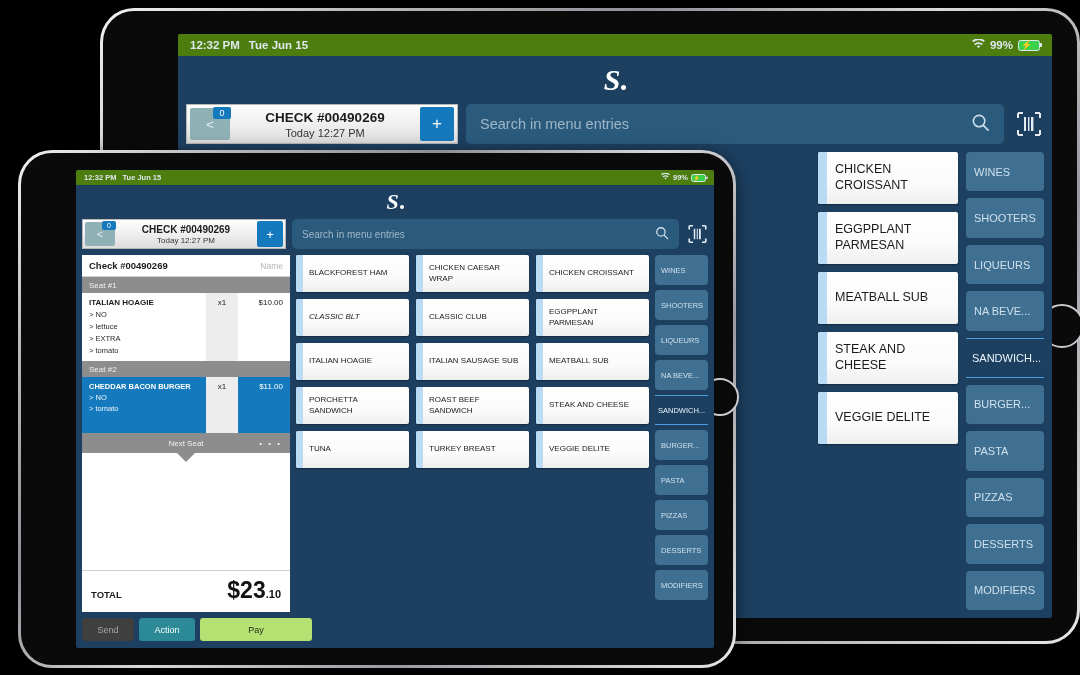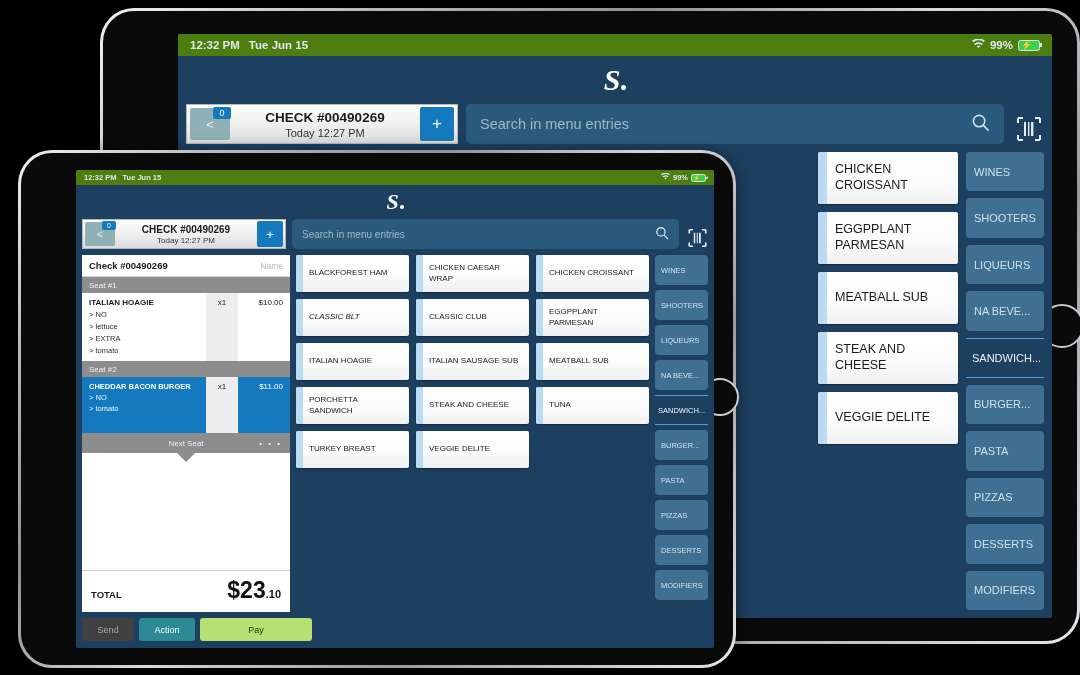--- a/index.html
+++ b/index.html
@@ -73,21 +73,21 @@
   .back-btn {
     background:#8fb0b5; display:flex; align-items:center; justify-content:center;
     color:#e7f0f1; position:relative; border-radius:2px;
   }
   .badge { position:absolute; background:#1579bd; color:#fff; border-radius:2px; display:flex; align-items:center; justify-content:center; }
   .check-titles { flex:1; text-align:center; color:#1b1b1b; }
   .check-num { font-weight:700; }
   .check-time { color:#333; }
   .plus-btn { background:#1579bd; color:#fff; display:flex; align-items:center; justify-content:center; border-radius:2px; }
 
-  .searchwrap { display:flex; align-items:flex-end; flex:1; }
+  .searchwrap { display:flex; align-items:center; flex:1; }
   .searchbox {
     flex:1; background:#2a5b7d; border-radius:5px; display:flex; align-items:center;
     justify-content:space-between; color:#9fb6c7;
   }
   .barcode-ico { display:flex; align-items:center; justify-content:center; }
 
   
   .order-panel { background:#fff; display:flex; flex-direction:column; overflow:hidden; }
   .order-subhead { display:flex; align-items:center; justify-content:space-between; background:#fff; border-bottom:1px solid #d2d2d2; }
   .order-subhead .lbl { font-weight:700; color:#1b1b1b; }
@@ -427,20 +427,24 @@
                 <div class="tile" style="height:37px;">
                     <span class="accent" style="width:7px;"></span>
                     <span class="tl" style="font-size:8px;padding:0 6px;line-height:1.3;">MEATBALL SUB</span>
                   </div>
                 <div class="tile" style="height:37px;">
                     <span class="accent" style="width:7px;"></span>
                     <span class="tl" style="font-size:8px;padding:0 6px;line-height:1.3;">PORCHETTA SANDWICH</span>
                   </div>
                 <div class="tile" style="height:37px;">
                     <span class="accent" style="width:7px;"></span>
+                    <span class="tl" style="font-size:8px;padding:0 6px;line-height:1.3;">ROAST BEEF SANDWICH</span>
+                  </div>
+                <div class="tile" style="height:37px;">
+                    <span class="accent" style="width:7px;"></span>
                     <span class="tl" style="font-size:8px;padding:0 6px;line-height:1.3;">STEAK AND CHEESE</span>
                   </div>
                 <div class="tile" style="height:37px;">
                     <span class="accent" style="width:7px;"></span>
                     <span class="tl" style="font-size:8px;padding:0 6px;line-height:1.3;">TUNA</span>
                   </div>
                 <div class="tile" style="height:37px;">
                     <span class="accent" style="width:7px;"></span>
                     <span class="tl" style="font-size:8px;padding:0 6px;line-height:1.3;">TURKEY BREAST</span>
                   </div>

